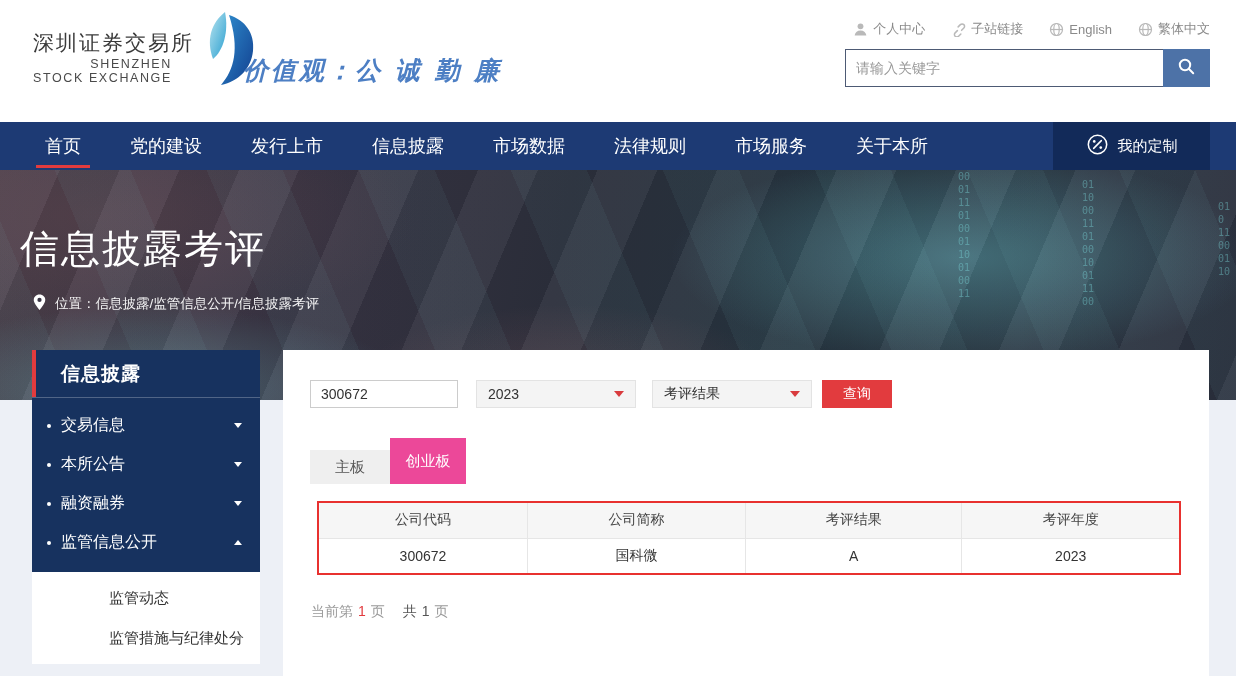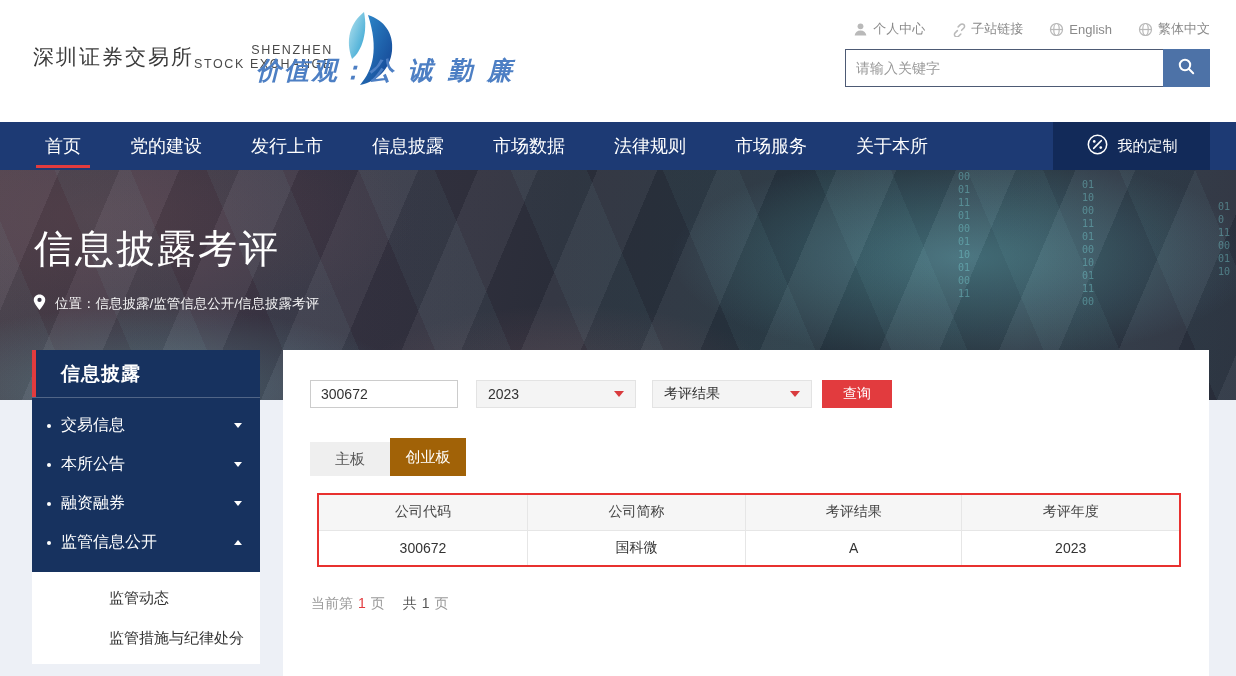--- a/index.html
+++ b/index.html
@@ -2,21 +2,21 @@
 <html><head>
 <meta charset="utf-8">
 <style>
   * { margin:0; padding:0; box-sizing:border-box; }
   body { font-family:"Liberation Sans","DejaVu Sans",sans-serif; background:#fff; }
   #page { position:relative; width:1236px; height:676px; overflow:hidden; background:#fff; }
 
   
   .topheader { position:relative; height:122px; background:#fff; }
   .logo-area { position:absolute; left:33px; top:24px; display:flex; align-items:center; }
-  .logo-text { display:flex; flex-direction:row; align-items:center; }
+  .logo-text { display:flex; flex-direction:column; align-items:flex-start; }
   .logo-cn { font-size:21px; color:#3a3a3a; letter-spacing:2px; }
   .logo-en { font-size:12.5px; color:#4a4a4a; letter-spacing:1.6px; line-height:1.15; text-align:right; white-space:pre-line; }
   .logo-mark { margin-left:10px; margin-top:-14px; }
   .slogan { margin-left:22px; margin-top:6px; font-family:"DejaVu Serif",serif; font-style:italic; font-weight:bold; font-size:25px; color:#4d7fc4; letter-spacing:3px; }
 
   .top-right { position:absolute; right:26px; top:20px; width:420px; }
   .top-links { display:flex; justify-content:flex-end; gap:26px; align-items:center; }
   .top-link { display:flex; align-items:center; gap:5px; font-size:13px; color:#8a8a8a; cursor:pointer; }
   .top-link svg { display:block; }
   .search-row { display:flex; margin-top:11px; justify-content:flex-end; }
@@ -40,21 +40,21 @@
       radial-gradient(ellipse 300px 110px at 46% 92%, rgba(190,120,120,.18), transparent 70%),
       radial-gradient(ellipse 420px 160px at 8% 20%, rgba(95,70,80,.55), transparent 75%),
       linear-gradient(100deg,#4a3e49 0%,#3a3544 22%,#2c2f3c 45%,#263540 65%,#2d3a46 82%,#2a2e3c 100%);
   }
   .hero::before { content:""; position:absolute; inset:0;
     background:repeating-linear-gradient(113deg, rgba(255,255,255,.045) 0 55px, rgba(0,0,0,.05) 55px 110px); }
   .hero::after { content:""; position:absolute; inset:0;
     background:repeating-linear-gradient(67deg, rgba(140,220,225,.05) 0 70px, transparent 70px 140px); }
   .bin-col { position:absolute; top:0; color:rgba(130,225,230,.38); font-family:"DejaVu Sans Mono",monospace; font-size:10px; line-height:13px; white-space:pre-line; z-index:1; }
   .bin-1 { left:958px; } .bin-2 { left:1082px; top:8px; } .bin-3 { left:1218px; top:30px; }
-  .hero-title { position:absolute; left:34px; top:52px; z-index:2; color:#fff; font-size:39px; font-weight:500; letter-spacing:2px; }
+  .hero-title { position:absolute; left:20px; top:52px; z-index:2; color:#fff; font-size:39px; font-weight:500; letter-spacing:2px; }
   .breadcrumb { position:absolute; left:33px; top:124px; z-index:2; display:flex; align-items:center; gap:9px; color:rgba(255,255,255,.95); font-size:13.5px; }
 
   
   .lower { height:276px; background:#edf0f6; }
   .content-row { position:absolute; top:350px; left:32px; display:flex; z-index:3; }
 
   
   .sidebar { width:228px; margin-right:23px; }
   .sidebar-header { position:relative; height:48px; background:#17325f; display:flex; align-items:center; padding-left:29px; border-bottom:1px solid rgba(255,255,255,.25); }
   .sidebar-header::before { content:""; position:absolute; left:0; top:0; bottom:0; width:4px; background:#e23b3e; }
@@ -73,21 +73,21 @@
   .main-panel { width:926px; min-height:326px; background:#fff; padding:30px 28px 20px 27px; }
   .filter-row { display:flex; align-items:center; }
   .code-input { width:148px; height:28px; border:1px solid #ccc; padding:0 10px; font-size:14px; color:#333; outline:none; }
   .select-box { width:160px; height:28px; background:#f4f4f4; border:1px solid #e3e3e3; display:flex; align-items:center; justify-content:space-between; padding:0 11px; font-size:14px; color:#333; cursor:pointer; }
   .sel-caret { width:0; height:0; border-left:5px solid transparent; border-right:5px solid transparent; border-top:6px solid #d93b3e; }
   .ml18{margin-left:18px;} .ml16{margin-left:16px;} .ml10{margin-left:10px;}
   .query-btn { width:70px; height:28px; background:#e23b3e; color:#fff; border:none; font-size:14px; cursor:pointer; }
 
   .tabs-row { display:flex; align-items:flex-end; margin-top:30px; }
   .tab { height:34px; width:80px; background:#efefef; color:#555; font-size:15px; display:flex; align-items:center; justify-content:center; cursor:pointer; }
-  .tab.active { height:38px; width:76px; background:#a16207; color:#fff; }
+  .tab.active { height:46px; width:76px; background:#ec4899; color:#fff; }
 
   .result-table { margin-top:17px; margin-left:7px; width:864px; border-collapse:collapse; border:2px solid #e8312f; }
   .result-table th { height:36px; background:#f6f6f6; font-weight:normal; font-size:14px; color:#444; border-right:1px solid #e6e6e6; border-bottom:1px solid #e6e6e6; }
   .result-table td { height:36px; background:#fff; font-size:14px; color:#333; text-align:center; border-right:1px solid #e6e6e6; }
   .result-table th:last-child, .result-table td:last-child { border-right:none; }
 
   .pagination { margin-top:28px; margin-left:1px; font-size:14px; color:#999; }
   .pg-num { margin:0 5px; }
   .pg-current { color:#e23b3e; }
   .pg-total { color:#555; margin-left:18px; }
@@ -115,21 +115,21 @@
             <linearGradient id="g2" x1="0" y1="0" x2="1" y2="1">
               <stop offset="0" stop-color="#2f8ecf"></stop>
                 <stop offset="1" stop-color="#123f8f"></stop>
             </linearGradient>
           </defs>
           <path d="M21 2 C7 13 2 30 9 49 C19 41 25 22 21 2 Z" fill="url(#g1)"></path>
           <path d="M25 5 C41 10 51 23 49 41 C47 59 35 71 17 75 C30 60 36 39 25 5 Z" fill="url(#g2)"></path>
         </svg>
       </span>
     </div>
-    <div class="slogan" style="position:absolute; left:234px; top:48px;">价值观：公 诚 勤 廉</div>
+    <div class="slogan" style="position:absolute; left:221px; top:48px;">价值观：公 诚 勤 廉</div>
 
     <div class="top-right">
       <div class="top-links">
         <div class="top-link">
           <span>
             <svg width="15" height="15" viewBox="0 0 16 16">
                 <circle cx="8" cy="4.6" r="3.1" fill="#b9b9b9"></circle>
                 <path d="M1.8 14.5 a6.2 5.4 0 0 1 12.4 0 Z" fill="#b9b9b9"></path>
               </svg>
           </span>

